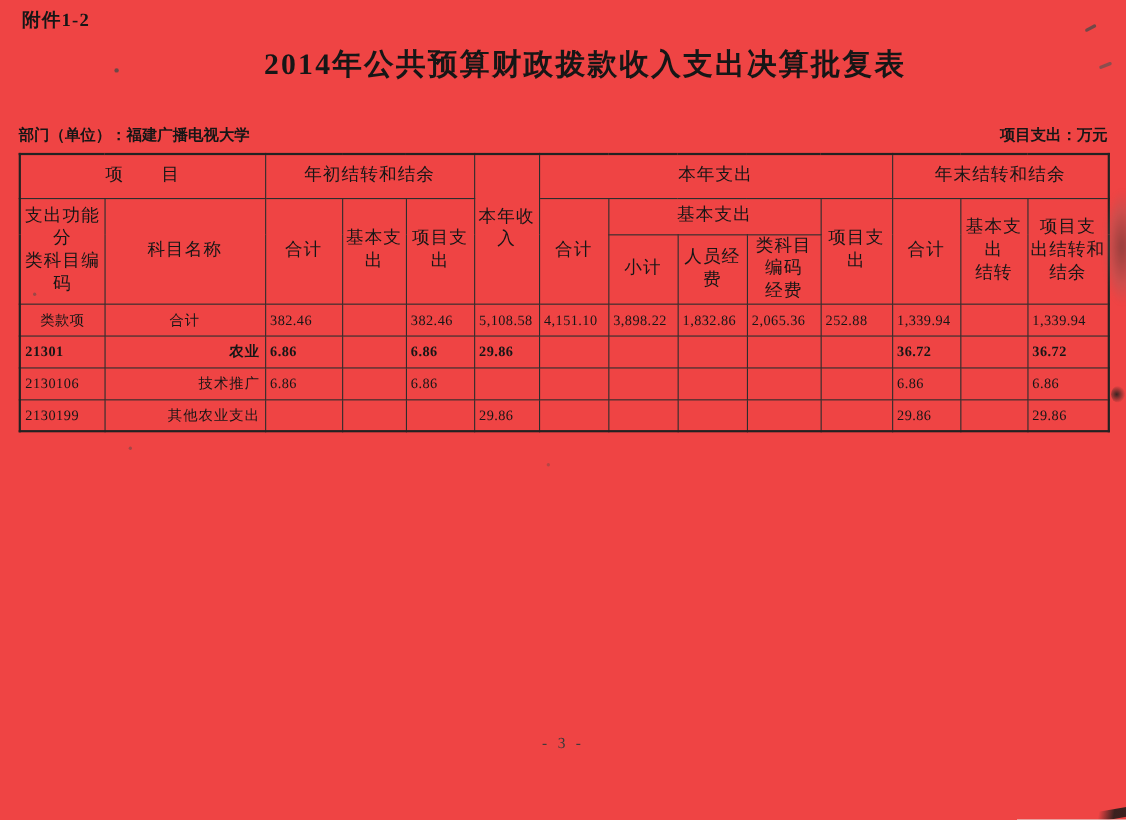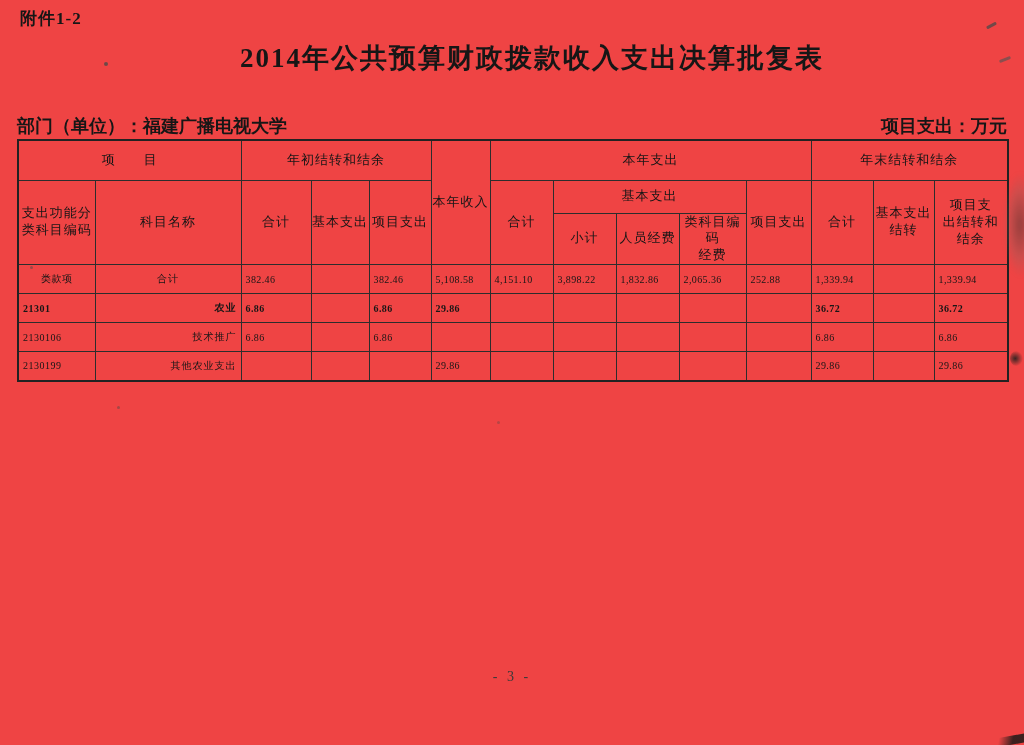--- a/index.html
+++ b/index.html
@@ -29,51 +29,51 @@
     font-weight: bold;
     letter-spacing: 2px;
     margin-left: 32px;
   }
   .meta {
     position: absolute;
     left: 17px; top: 114px;
     width: 990px;
     display: flex;
     justify-content: space-between;
-    font-size: 18px;
+    font-size: 14px;
     font-weight: bold;
   }
   .meta .unit { font-weight: bold; }
   table.budget {
     position: absolute;
     left: 17px; top: 139px;
     width: 990px;
     border-collapse: collapse;
     table-layout: fixed;
     border: 2px solid #222;
   }
   table.budget th, table.budget td {
     border: 1px solid #2d2d2d;
     overflow: hidden;
   }
   table.budget th {
     font-weight: normal;
-    font-size: 13px;
+    font-size: 16px;
     text-align: center;
     vertical-align: middle;
     white-space: pre-line;
     line-height: 1.3;
     letter-spacing: 1px;
   }
   tr.h1 > th { height: 40px; }
   tr.h2 > th { height: 33px; }
   tr.h3 > th { height: 28px; }
   table.budget td {
     height: 29px;
-    font-size: 10px;
+    font-size: 13px;
     vertical-align: middle;
     padding: 0 4px;
   }
   td.num { letter-spacing: 0.4px; padding-right: 5px; }
   td.code { text-align: left; padding-left: 6px; letter-spacing: 0.5px; }
   td.name { text-align: right; padding-left: 5px; letter-spacing: 1px; }
   td.center { text-align: center; }
   td.indent { padding-left: 27px; }
   tr.r-bold td { font-weight: bold; }
   .pagenum {

